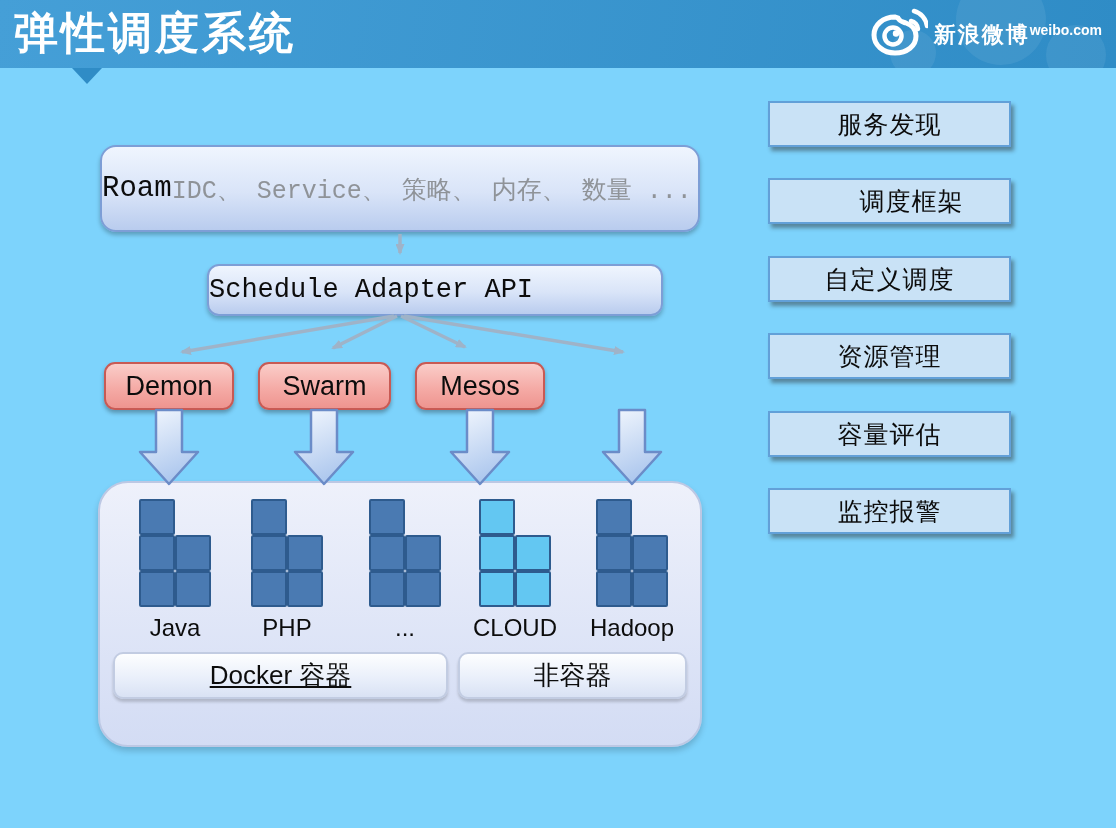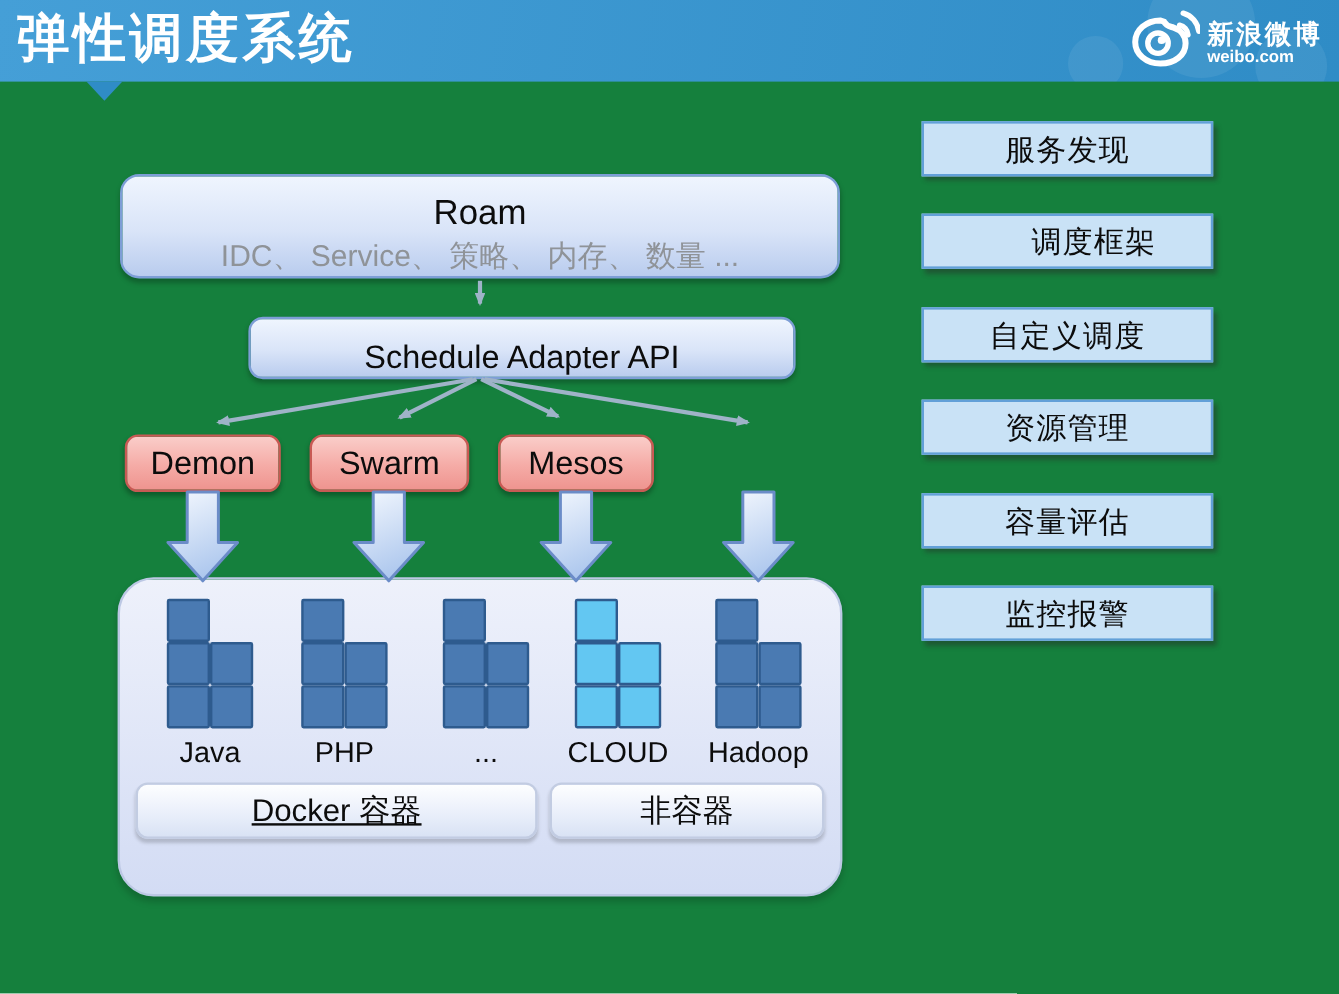--- a/index.html
+++ b/index.html
@@ -1,17 +1,17 @@
 <!DOCTYPE html>
 <html style="--header-blue: #459FD7; --header-blue-dark: #2F8CC6; --box-blue-border: #7D9ED6; --box-blue-top: #EFF5FE; --box-blue-bottom: #B9CCEE; --red-border: #C85A54; --red-top: #FACDC9; --red-bottom: #EE948F; --block-dark: #4A7AB2; --block-border: #2E5B8E; --block-light: #63C7F2; --container-top: #EEF1FB; --container-bottom: #D3DCF4; --container-border: #BCC8E4; --arrow-thin: #9FB3C8; --sidebar-fill: #C9E2F6; --sidebar-border: #62A0D8;"><head>
 <meta charset="utf-8">
 <style>
   html,body{margin:0;padding:0;background:#ffffff;}
   .slide{
-    position:relative;width:1116px;height:828px;background:#15803d;overflow:hidden;
+    position:relative;width:1116px;height:828px;background:#7dd3fc;overflow:hidden;
     font-family:"Liberation Sans","DejaVu Sans",sans-serif;color:#111;
   }
   
   .header{
     position:absolute;left:0;top:0;width:1116px;height:68px;
     background:linear-gradient(100deg,var(--header-blue,#459FD7) 0%,var(--header-blue-dark,#2F8CC6) 100%);
     overflow:hidden;
   }
   .header .decor{position:absolute;border-radius:50%;background:rgba(255,255,255,0.07);}
   .decor.d1{width:90px;height:90px;right:70px;top:-25px;}
@@ -20,30 +20,30 @@
   .page-title{
     position:absolute;left:14px;top:2px;font-size:44px;font-weight:700;color:#fff;
     letter-spacing:3px;line-height:62px;white-space:nowrap;
   }
   .header-notch{
     position:absolute;left:72px;top:68px;width:0;height:0;
     border-left:15px solid transparent;border-right:15px solid transparent;
     border-top:16px solid var(--header-blue-dark,#3795CE);
   }
   .logo{position:absolute;right:14px;top:6px;display:flex;align-items:center;gap:6px;}
-  .logo-text{display:flex;flex-direction:column;line-height:1.05;}
+  .logo-text{display:flex;flex-direction:row;line-height:1.05;}
   .logo-cn{font-size:22px;font-weight:700;color:#fff;letter-spacing:2px;}
   .logo-en{font-size:14px;font-weight:700;color:#fff;}
   
   .blue-box{
     position:absolute;box-sizing:border-box;
     border:2px solid var(--box-blue-border,#7D9ED6);
     background:linear-gradient(to bottom,var(--box-blue-top,#EFF5FE) 0%,#D9E4F8 55%,var(--box-blue-bottom,#B9CCEE) 100%);
     box-shadow:0 3px 4px rgba(0,0,0,0.25);
-    display:flex;flex-direction:column;align-items:center;justify-content:flex-end;
+    display:flex;align-items:center;justify-content:flex-start;font-family:Liberation Mono, monospace;
   }
   .roam{left:100px;top:145px;width:600px;height:87px;border-radius:16px;}
   .roam-title{font-size:29px;color:#0c0c0c;}
   .roam-subtitle{font-size:25px;color:#8F9398;margin-top:2px;white-space:nowrap;}
   .adapter{left:207px;top:264px;width:456px;height:52px;border-radius:12px;}
   .adapter-label{font-size:27px;color:#0c0c0c;}
   .red-box{
     position:absolute;top:362px;height:48px;box-sizing:border-box;border-radius:11px;
     border:2px solid var(--red-border,#C85A54);
     background:linear-gradient(to bottom,var(--red-top,#FACDC9) 0%,#F5ABA6 55%,var(--red-bottom,#EE948F) 100%);

